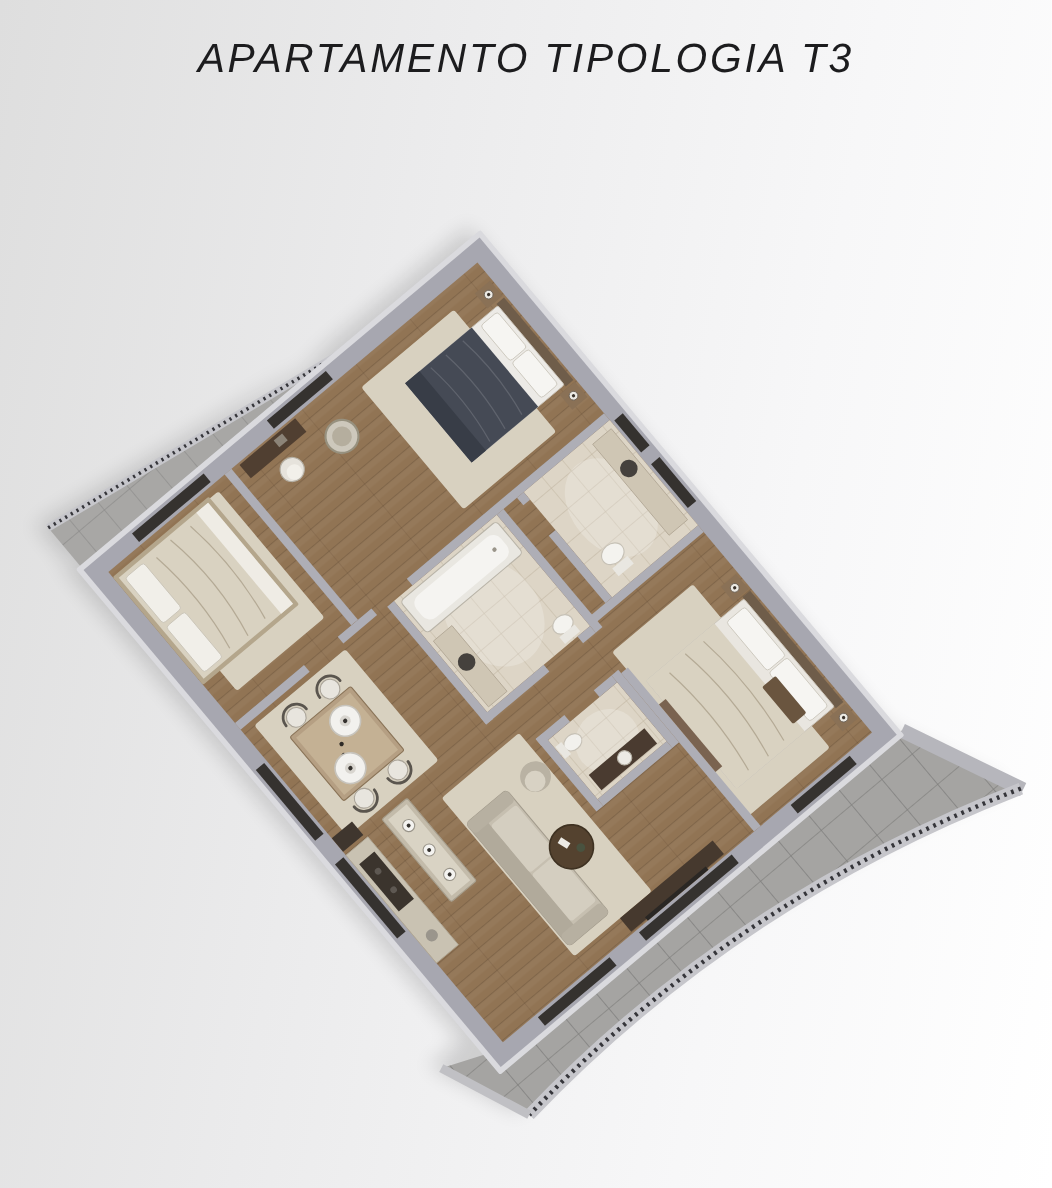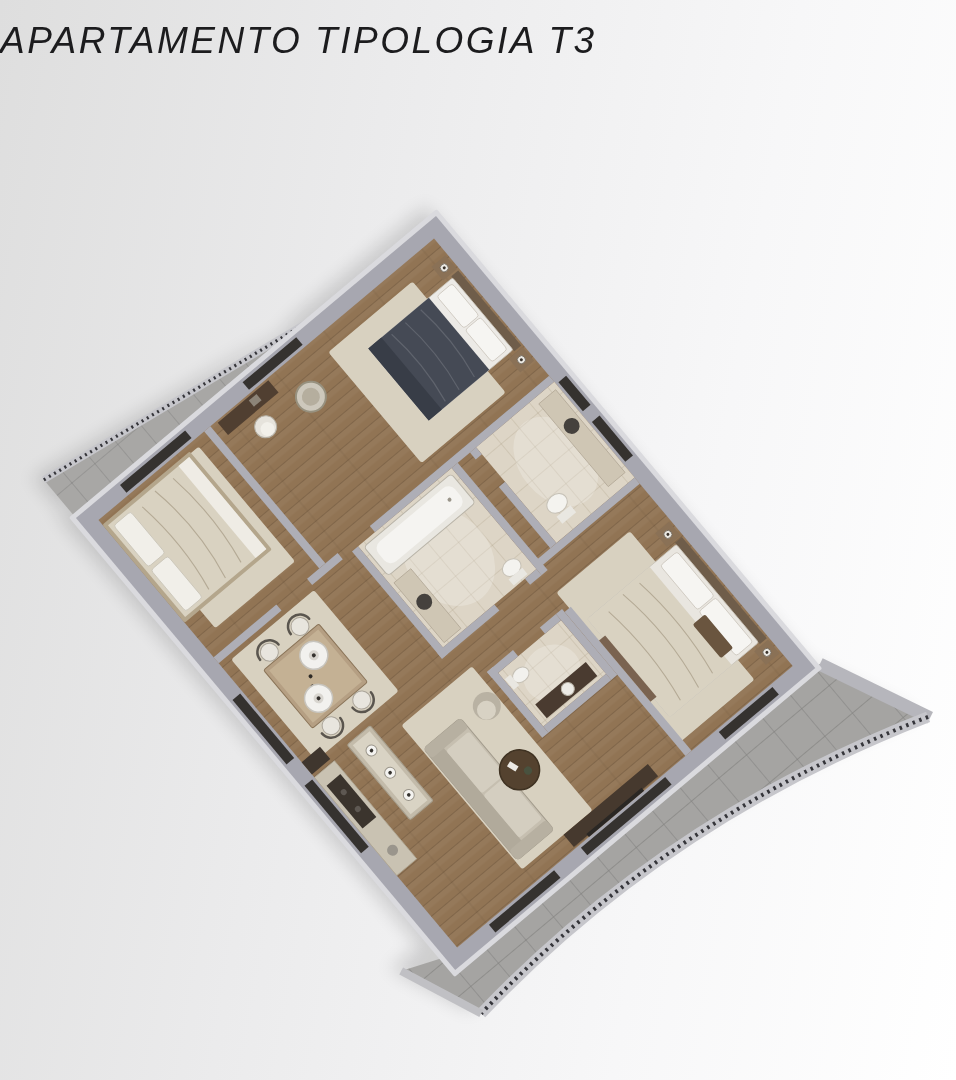--- a/index.html
+++ b/index.html
@@ -3,21 +3,22 @@
 <meta charset="utf-8">
 <style>
   html,body{margin:0;padding:0;}
   body{
     width:956px;height:1080px;overflow:hidden;
     background:linear-gradient(100deg,#dedede 0%,#ebebec 35%,#f7f7f8 70%,#ffffff 100%);
     font-family:"Liberation Sans",sans-serif;
     position:relative;
   }
   .title{
-    position:absolute;top:20px;left:0;width:100%;
+    position:absolute;top:32px;left:0;width:100%;
+    text-align:center;
     font-size:37px;font-style:italic;font-weight:400;
     letter-spacing:2.5px;color:#1c1c1e;
     white-space:nowrap;
   }
   svg{position:absolute;top:0;left:0;}
   .iw{fill:#aeaeb6;}              
   .glow{fill:#ffffff;opacity:.22;}
   .lampbig{fill:#f2f1ee;stroke:#c7c4bd;stroke-width:1.5;}
   .lampsm{fill:#f4f3f0;stroke:#9a958a;stroke-width:1;}
   .seat{fill:#e8e5de;stroke:#aaa499;stroke-width:1;}

